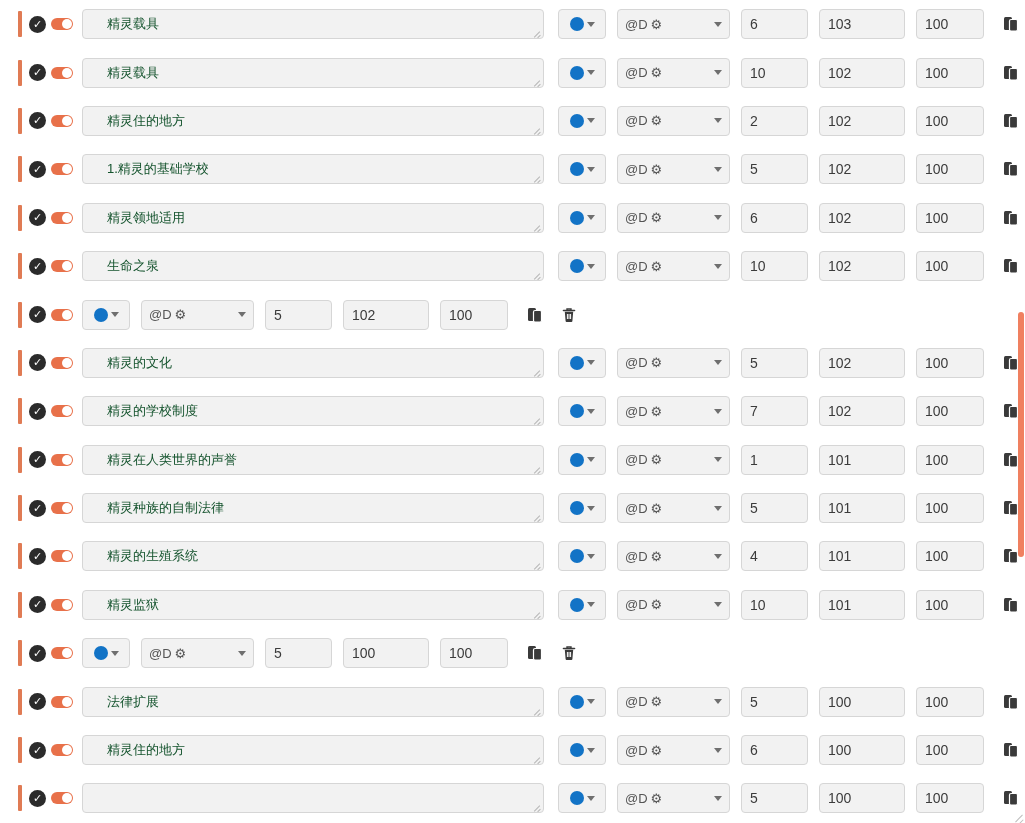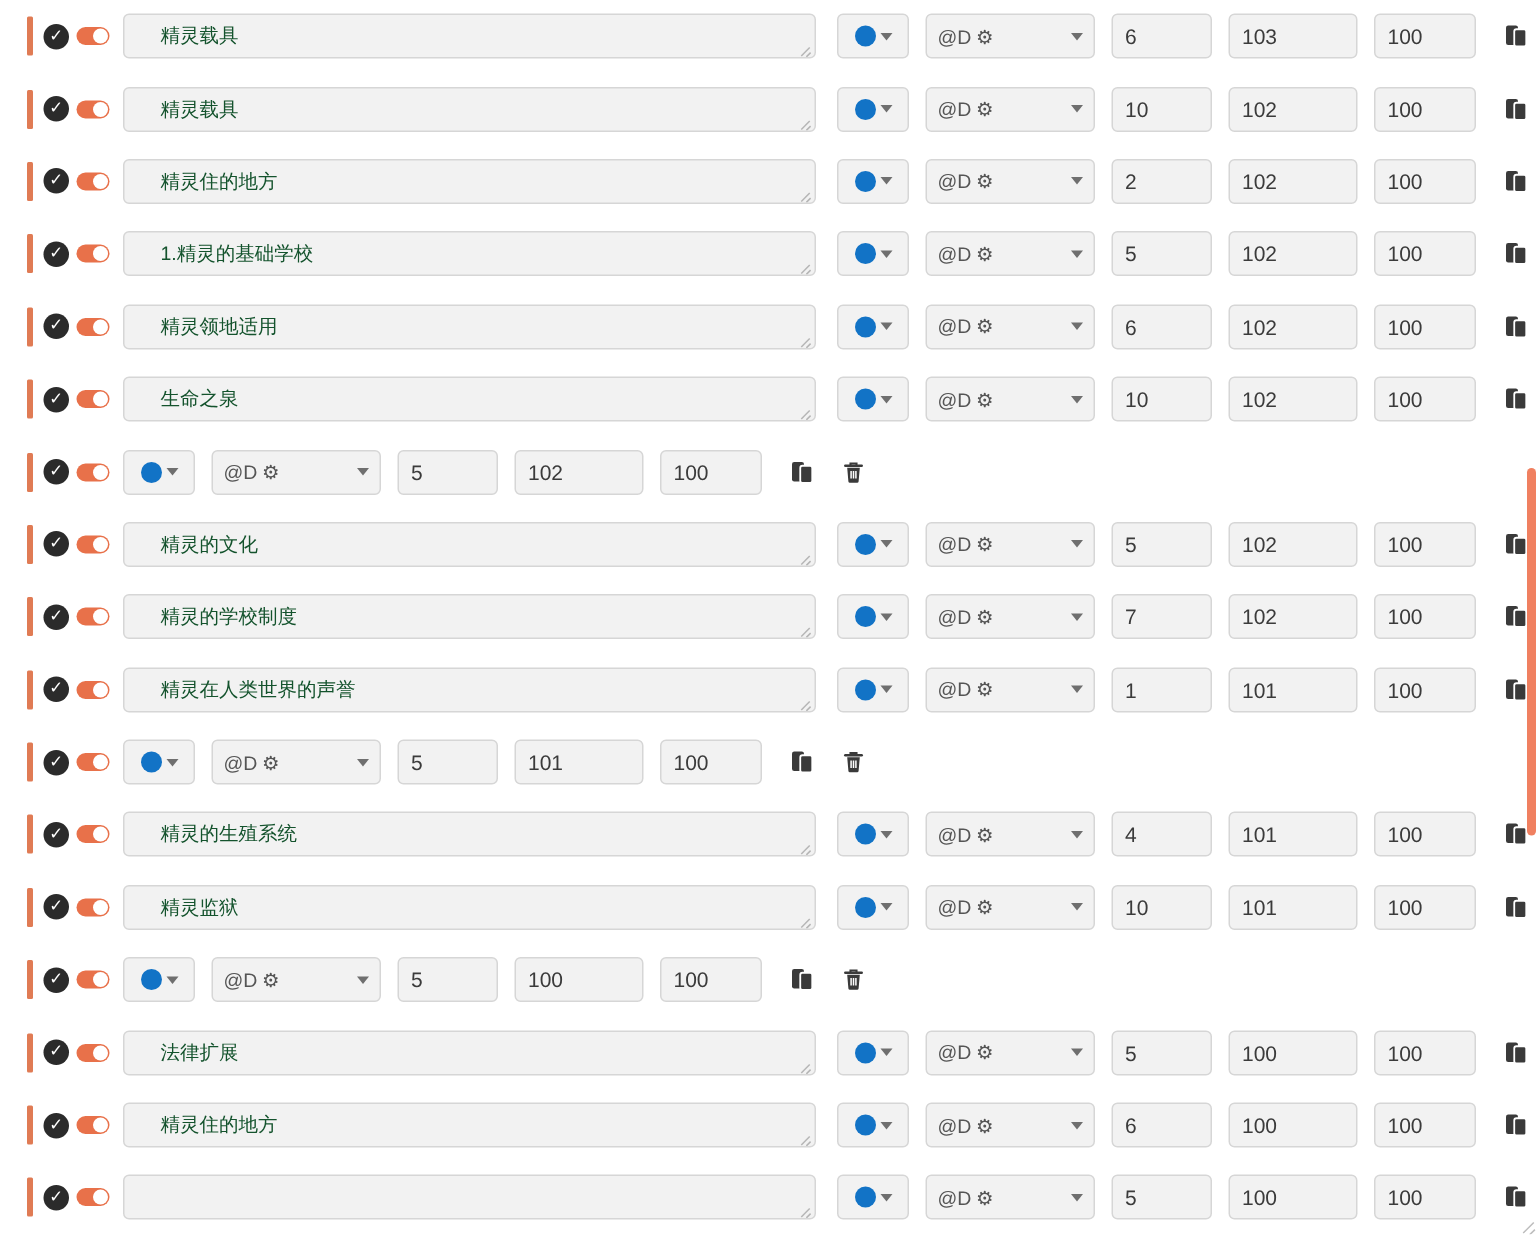--- a/index.html
+++ b/index.html
@@ -664,20 +664,24 @@
         <path d="M4.8 5.8h8.4l-.8 9.2a1 1 0 0 1-1 .9H6.6a1 1 0 0 1-1-.9z" fill="#3a3a3a"></path>
         <path d="M7.4 8v5M9 8v5M10.6 8v5" stroke="#ffffff" stroke-width="1"></path>
       </svg>
     </div>
   </div>
 
   <div class="row">
     <div class="handle"></div>
     <div class="check-icon">✓</div>
     <div class="toggle"></div>
+    <div class="title-field">
+      <span class="ttext">精灵种族的自制法律</span>
+      <span class="resize-grip"></span>
+    </div>
     <div class="color-select">
       <span class="color-dot" style="background: rgb(18, 115, 198);"></span>
       <span class="caret"></span>
     </div>
     <div class="type-select">
       <span class="tlabel">
         <span class="type-text">@D</span>
         <span>⚙</span>
       </span>
       <span class="caret"></span>

